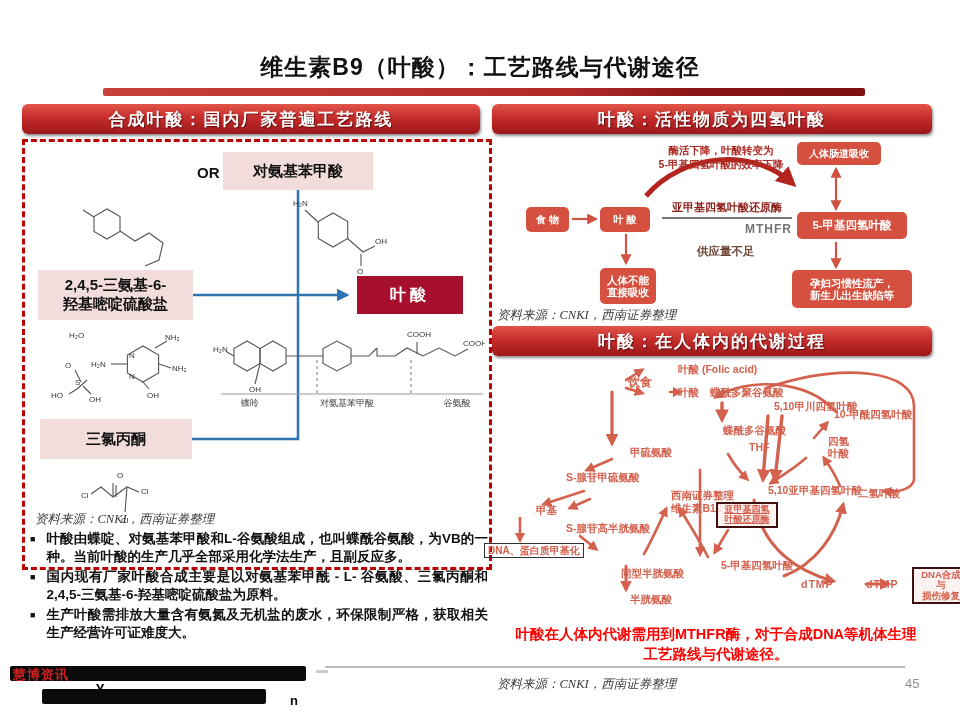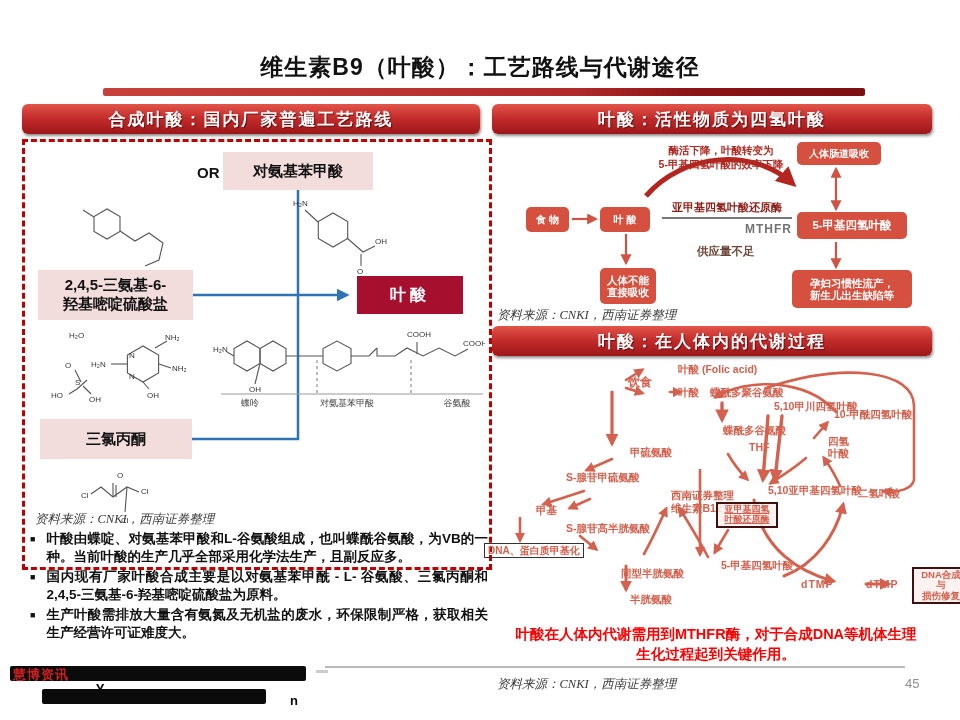--- a/index.html
+++ b/index.html
@@ -244,21 +244,21 @@
     <div class="lbl" style="left:109px;top:210px;">同型半胱氨酸</div>
     <div class="lbl" style="left:209px;top:202px;">5-甲基四氢叶酸</div>
     <div class="lbl" style="left:289px;top:221px;letter-spacing:1px;">dTMP</div>
     <div class="lbl" style="left:354px;top:221px;letter-spacing:1px;">dTMP</div>
     <div class="lbl bx1 ml" style="left:409px;top:209px;width:48px;font-size:9.5px;margin-left:19px;">DNA合成与
 损伤修复</div>
     <div class="lbl" style="left:118px;top:236px;">半胱氨酸</div>
   </div>
 
   <div class="abs keymsg ml" style="left:492px;top:624px;width:448px;">叶酸在人体内代谢需用到MTHFR酶，对于合成DNA等机体生理
-生化过程起到关键作用。</div>
+工艺路线与代谢途径。</div>
 
   <div class="abs" style="left:325px;top:666px;width:580px;height:2px;background:#b9b9b9;"></div>
   <div class="abs src" style="left:497px;top:676px;">资料来源：CNKI，西南证券整理</div>
   <div class="abs pageno" style="left:905px;top:676px;">45</div>
 
   <div class="abs blackbar" style="left:10px;top:666px;width:296px;height:15px;"></div>
   <div class="abs wm" style="left:13px;top:666px;z-index:5;">慧博资讯</div>
   <div class="abs" style="left:96px;top:680px;z-index:4;font-size:15px;font-weight:bold;color:#0b0b0b;">¥</div>
   <div class="abs blackbar" style="left:42px;top:689px;width:224px;height:15px;z-index:3;"></div>
   <div class="abs" style="left:290px;top:693px;font-size:13px;font-weight:bold;color:#0b0b0b;">n</div>

